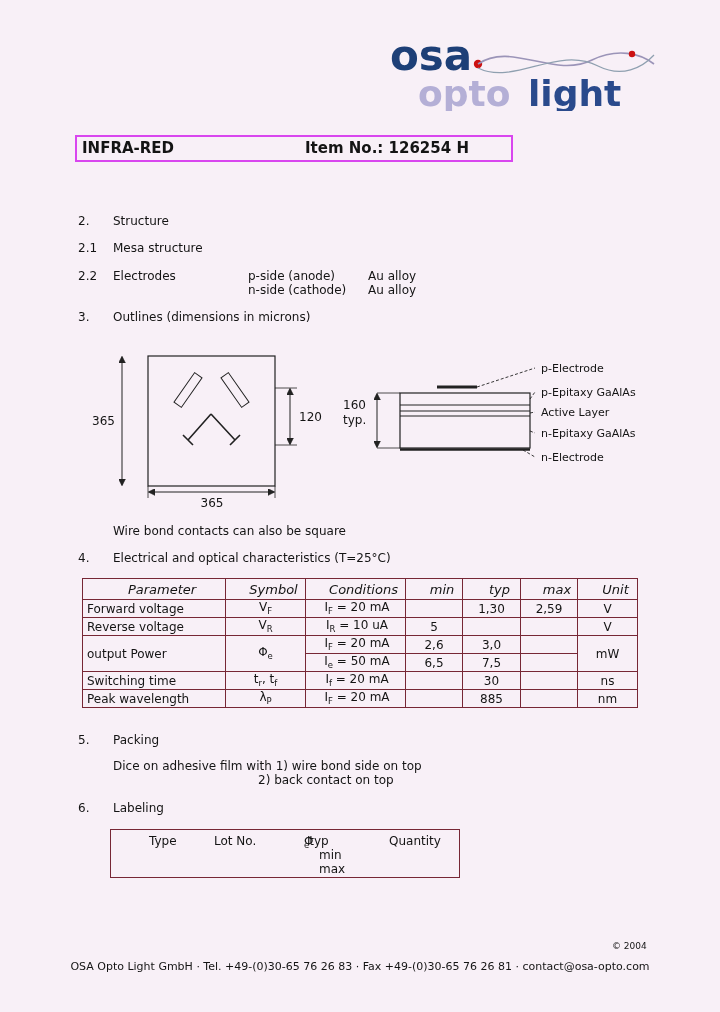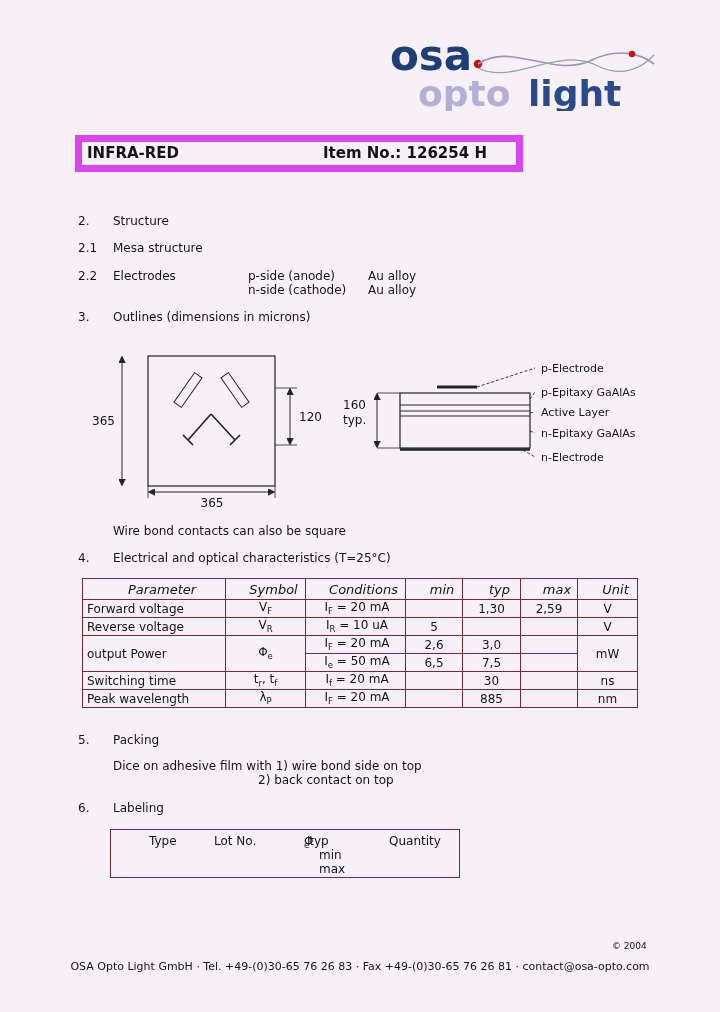--- a/index.html
+++ b/index.html
@@ -5,24 +5,24 @@
   html,body{margin:0;padding:0;}
   .page{
     position:relative;width:720px;height:1012px;overflow:hidden;
     background:#f8f0f7;color:#141414;
     font-family:"DejaVu Sans","Liberation Sans",sans-serif;font-size:12px;
   }
   .abs{position:absolute;white-space:nowrap;}
   
   .title-box{
     position:absolute;left:75px;top:135px;width:434px;height:23px;
-    border:7px solid #d946ef;background:transparent;
+    border:2px solid #d946ef;background:transparent;
   }
   .title-box .t-left{position:absolute;left:5px;top:2px;font-size:15px;font-weight:bold;}
-  .title-box .t-right{position:absolute;left:228px;top:2px;font-size:15px;font-weight:bold;margin-left:13px;}
+  .title-box .t-right{position:absolute;left:228px;top:2px;font-size:15px;font-weight:bold;}
   
   .line{position:absolute;left:78px;white-space:nowrap;}
   .line .n{display:inline-block;width:35px;}
   
   .logo-osa{font-family:"DejaVu Sans","Liberation Sans",sans-serif;font-size:42px;font-weight:bold;fill:#1d3f77;}
   .logo-opto{font-family:"DejaVu Sans","Liberation Sans",sans-serif;font-size:36px;font-weight:bold;fill:#b4afd6;}
   .logo-light{font-family:"DejaVu Sans","Liberation Sans",sans-serif;font-size:36px;font-weight:bold;fill:#2a4a8c;}
   
   .diag text{font-family:"DejaVu Sans","Liberation Sans",sans-serif;font-size:12px;fill:#141414;}
   .diag text.lbl{font-size:11px;}

